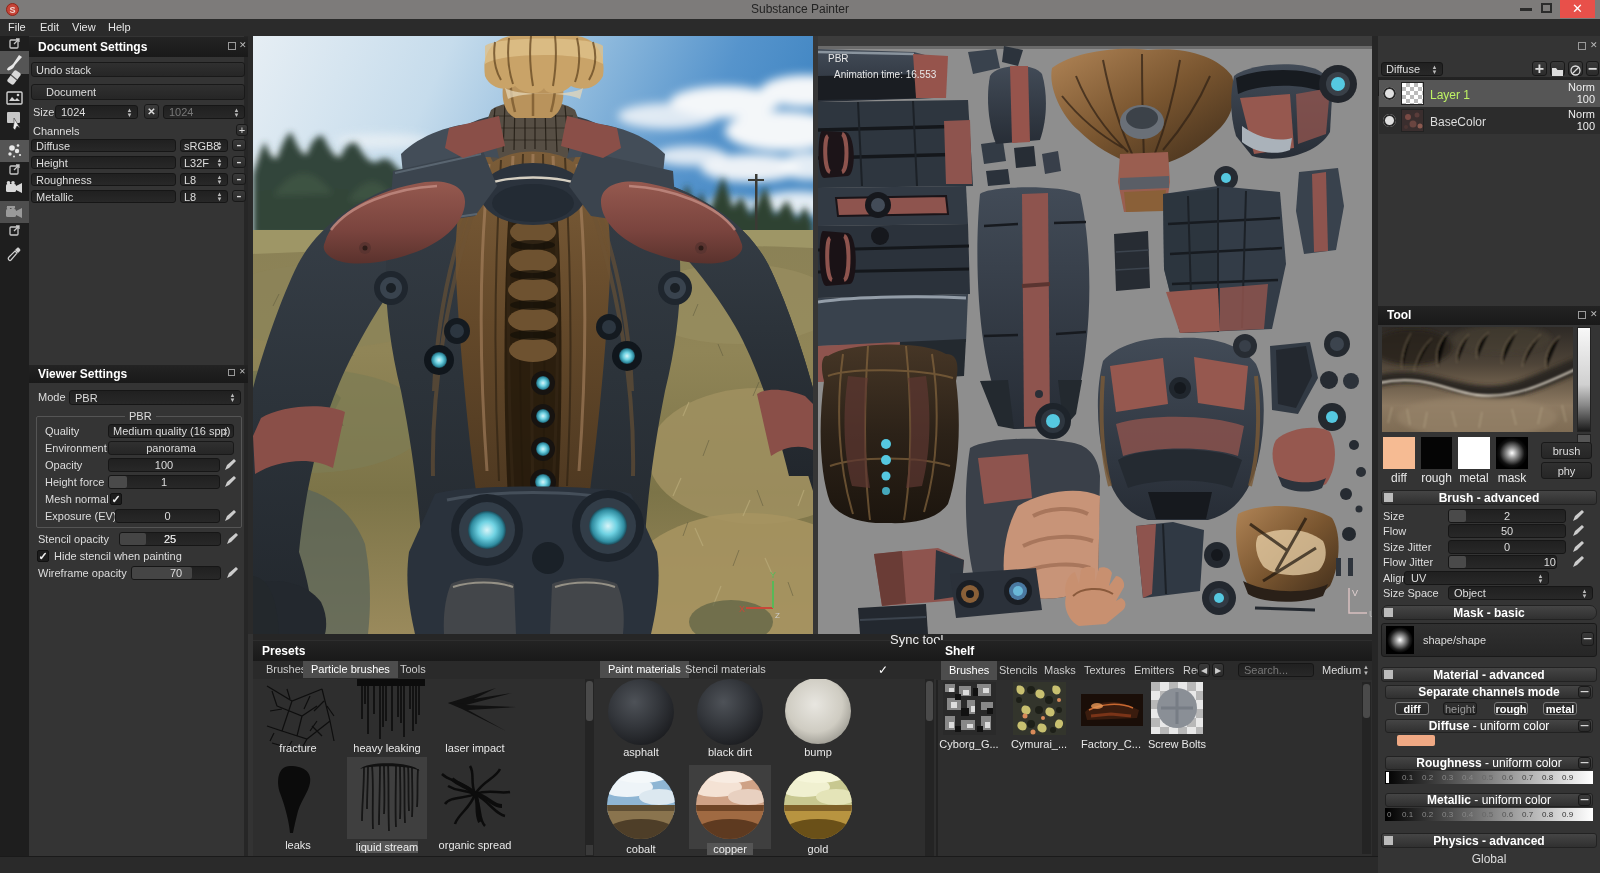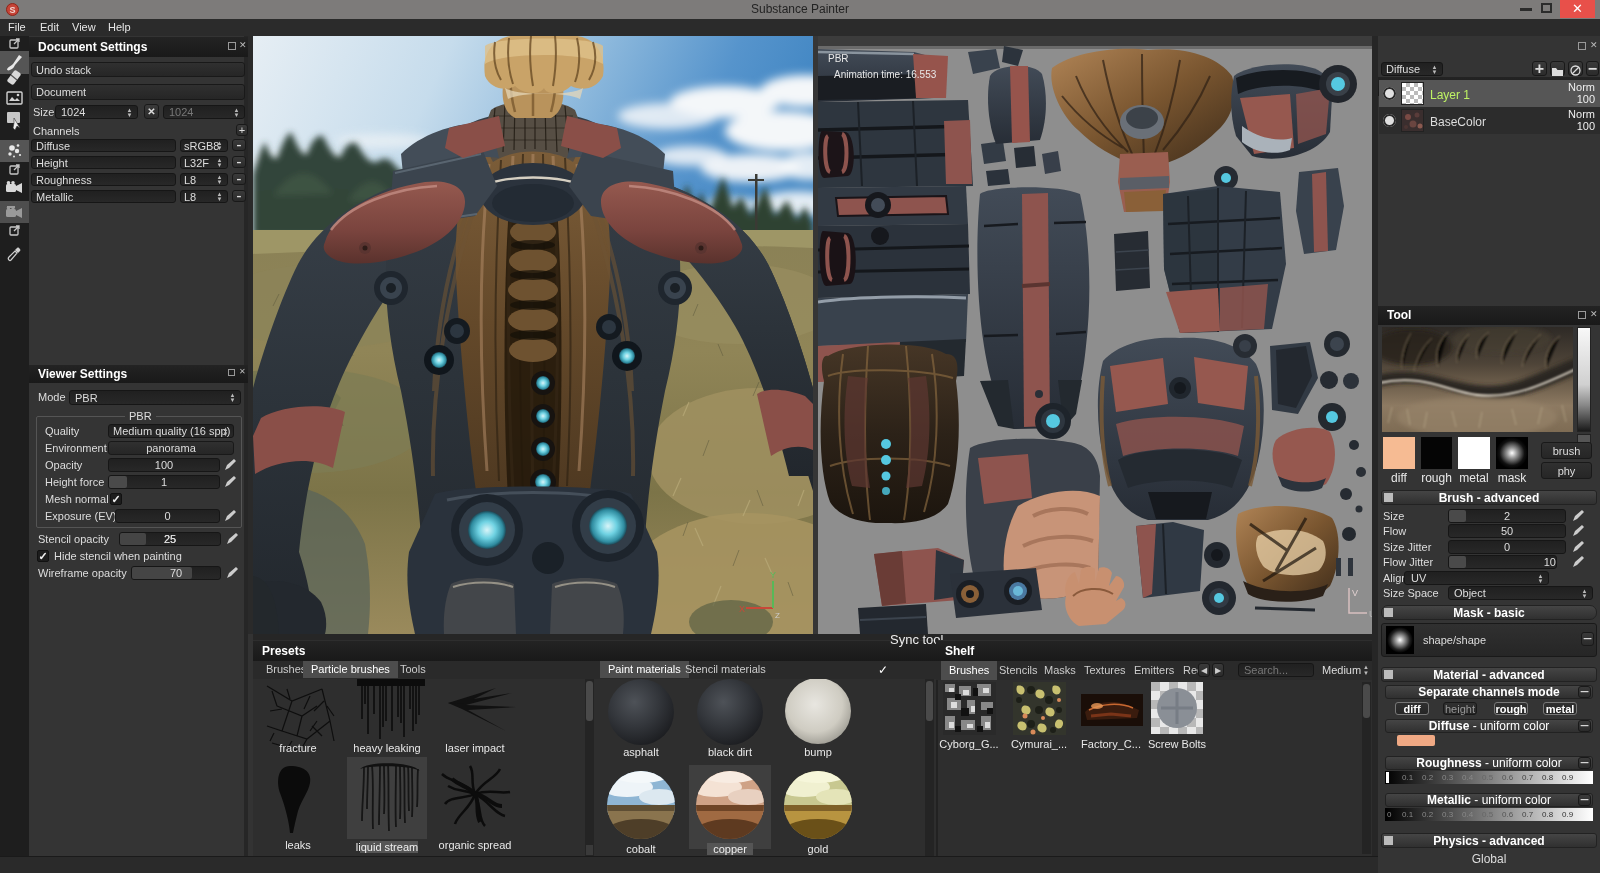--- a/index.html
+++ b/index.html
@@ -117,21 +117,21 @@
       </g>
 </svg>
 </div>
 
 <div class="a panel" style="left:29px;top:36px;width:219px;height:837px;border-right:4px solid #262626;"></div>
 <div id="docsettings">
 <div class="a ptitle" style="left:29px;top:37px;width:219px;height:20px;">Document Settings</div>
 <div class="a" style="left:228px;top:42px;width:8px;height:8px;border:1px solid #999;"></div>
 <div class="a" style="left:239px;top:40px;color:#bbb;font-size:9px;">✕</div>
 <div class="a btn" style="left:31px;top:62px;width:214px;height:15px;padding-left:4px;line-height:14px;">Undo stack</div>
-<div class="a btn" style="left:31px;top:84px;width:214px;height:16px;padding-left:4px;line-height:15px;">Document</div>
+<div class="a btn" style="left:31px;top:84px;width:214px;height:16px;padding-left:14px;line-height:15px;">Document</div>
 <div class="a lbl" style="left:33px;top:106px;">Size</div>
 <div class="a fld" style="left:55px;top:105px;width:83px;height:14px;padding-left:5px;line-height:13px;">1024<span class="spin">▲<br>▼</span></div>
 <div class="a mini" style="left:144px;top:104px;width:15px;height:15px;line-height:14px;font-size:10px;font-weight:bold;">✕</div>
 <div class="a fld" style="left:163px;top:105px;width:82px;height:14px;padding-left:5px;line-height:13px;color:#777;">1024<span class="spin">▲<br>▼</span></div>
 <div class="a lbl" style="left:33px;top:125px;">Channels</div>
 <div class="a mini" style="left:236px;top:124px;width:12px;height:12px;line-height:11px;font-size:11px;">+</div>
 
 <div class="a fld" style="left:31px;top:139px;width:145px;height:13px;padding-left:4px;line-height:12px;">Diffuse</div>
 <div class="a fld" style="left:180px;top:139px;width:48px;height:13px;padding-left:3px;line-height:12px;font-size:11px;">sRGB8<span class="spin" style="top:1px;">▲<br>▼</span></div>
 <div class="a mini" style="left:232px;top:139px;width:14px;height:12px;line-height:10px;">-</div>

